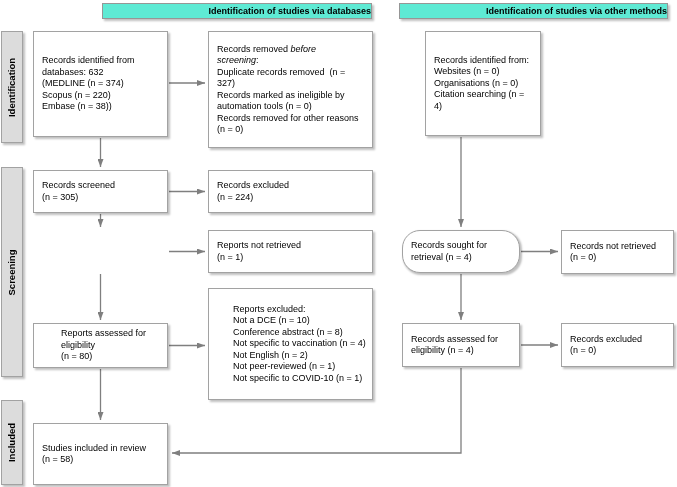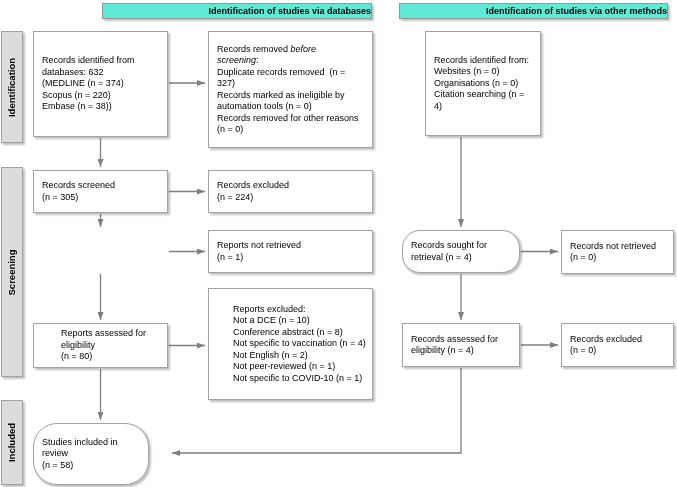--- a/index.html
+++ b/index.html
@@ -117,21 +117,21 @@
   <div class="box" style="left:208px;top:288px;width:165px;height:112px;padding-left:24px;">
     <div class="txt">Reports excluded:
 Not a DCE (n = 10)
 Conference abstract (n = 8)
 Not specific to vaccination (n = 4)
 Not English (n = 2)
 Not peer-reviewed (n = 1)
 Not specific to COVID-10 (n = 1)</div>
   </div>
 
-  <div class="box" style="left:33px;top:423px;width:116px;height:62px;border-radius:24px;">
+  <div class="box" style="left:33px;top:423px;width:135px;height:62px;">
     <div class="txt">Studies included in review
 (n = 58)</div>
   </div>
 
   <div class="box" style="left:402px;top:31px;width:116px;height:105px;margin-left:23px;">
     <div class="txt">Records identified from:
 Websites (n = 0)
 Organisations (n = 0)
 Citation searching (n =
 4)</div>

